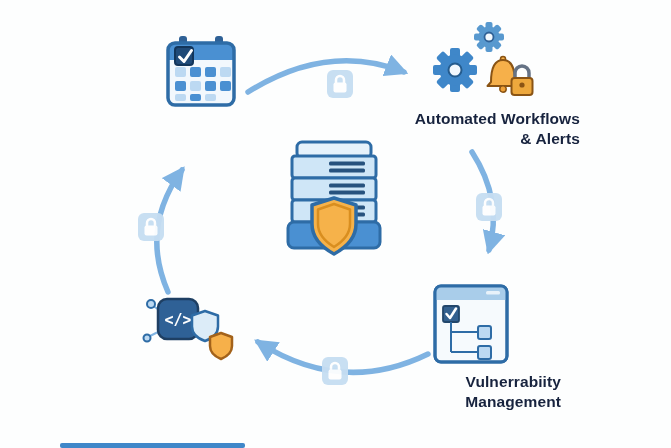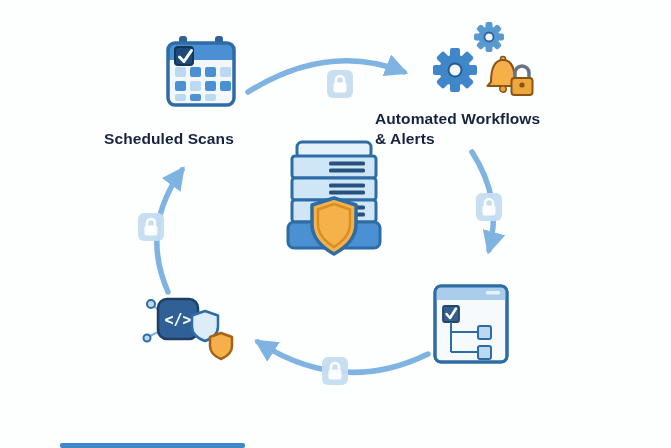--- a/index.html
+++ b/index.html
@@ -1,20 +1,20 @@
 <!DOCTYPE html>
 <html><head>
 <meta charset="utf-8">
 <style>
   html,body{margin:0;padding:0;background:#ffffff;}
   .stage{position:relative;width:671px;height:448px;background:#fdfefe;overflow:hidden;
          font-family:"Liberation Sans",sans-serif;}
   .abs{position:absolute;}
   .label{position:absolute;font-weight:700;font-size:15.5px;line-height:1.32;color:#17233e;
-         text-align:left;white-space:pre-line;letter-spacing:.1px;}
+         text-align:right;white-space:pre-line;letter-spacing:.1px;}
   .bottom-bar{position:absolute;left:60px;top:443px;width:185px;height:5px;background:#3f87c9;border-radius:2px;}
 </style>
 </head>
 <body>
 
 <div class="stage">
 
   <svg class="abs" style="left:0;top:0" width="671" height="448" viewBox="0 0 671 448">
     <defs>
       <marker id="arrowhead" viewBox="0 0 10 10" refX="8" refY="5" markerWidth="4.2" markerHeight="4.2" orient="auto">
@@ -154,18 +154,19 @@
       <text x="38" y="40" text-anchor="middle" font-family="DejaVu Sans Mono, monospace" font-size="15" font-weight="bold" fill="#ffffff">&lt;/&gt;</text>
     </g>
     <g transform="translate(52,26)">
       <path d="M13 0 L26 4.5 V15.5 Q26 25.5 13 30 Q0 25.5 0 15.5 V4.5 Z" fill="#dcecf8" stroke="#2e6ca6" stroke-width="2.5" stroke-linejoin="round"></path>
     </g>
     <g transform="translate(70,48)">
       <path d="M11 0 L22 4 V13 Q22 21.5 11 26 Q0 21.5 0 13 V4 Z" fill="#f6b04a" stroke="#a3621a" stroke-width="2.5" stroke-linejoin="round"></path>
     </g>
   </svg>
 
-  <div class="label" style="left:104px;top:129px;width:200px">Scheduled Scans</div>
   <div class="label" style="left:375px;top:109px;width:205px">Automated Workflows
 &amp; Alerts</div>
+  <div class="label" style="left:381px;top:372px;width:180px">Vulnerrabiity
+Management</div>
 
   <div class="bottom-bar"></div>
 </div>
 
 </body></html>

